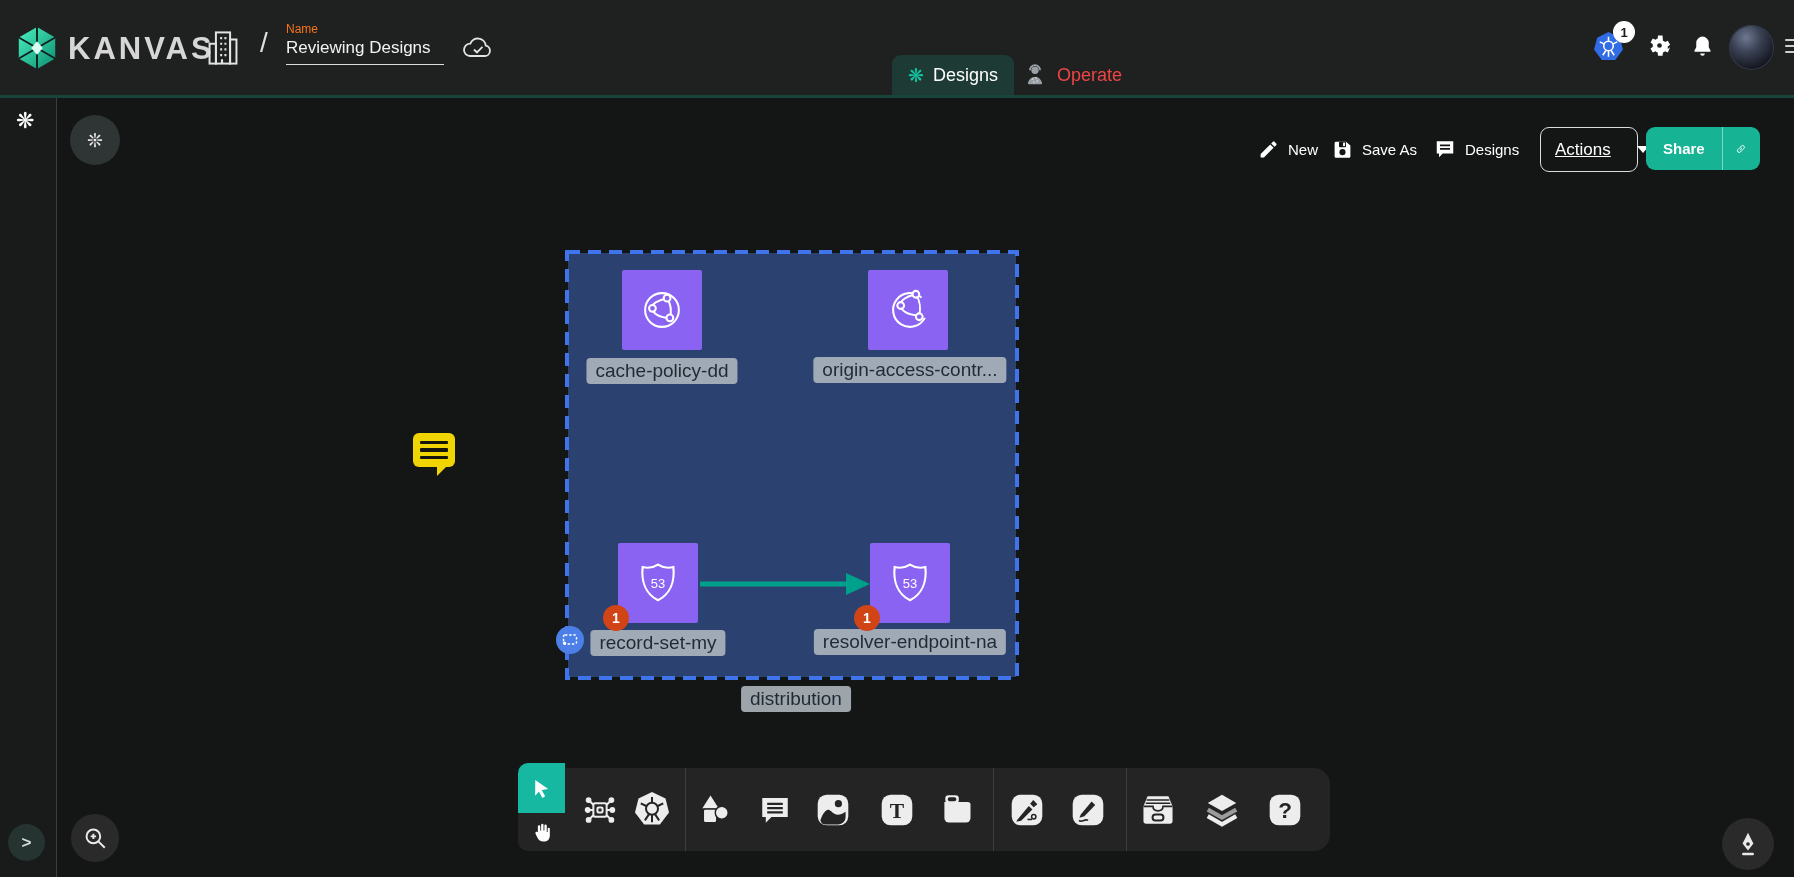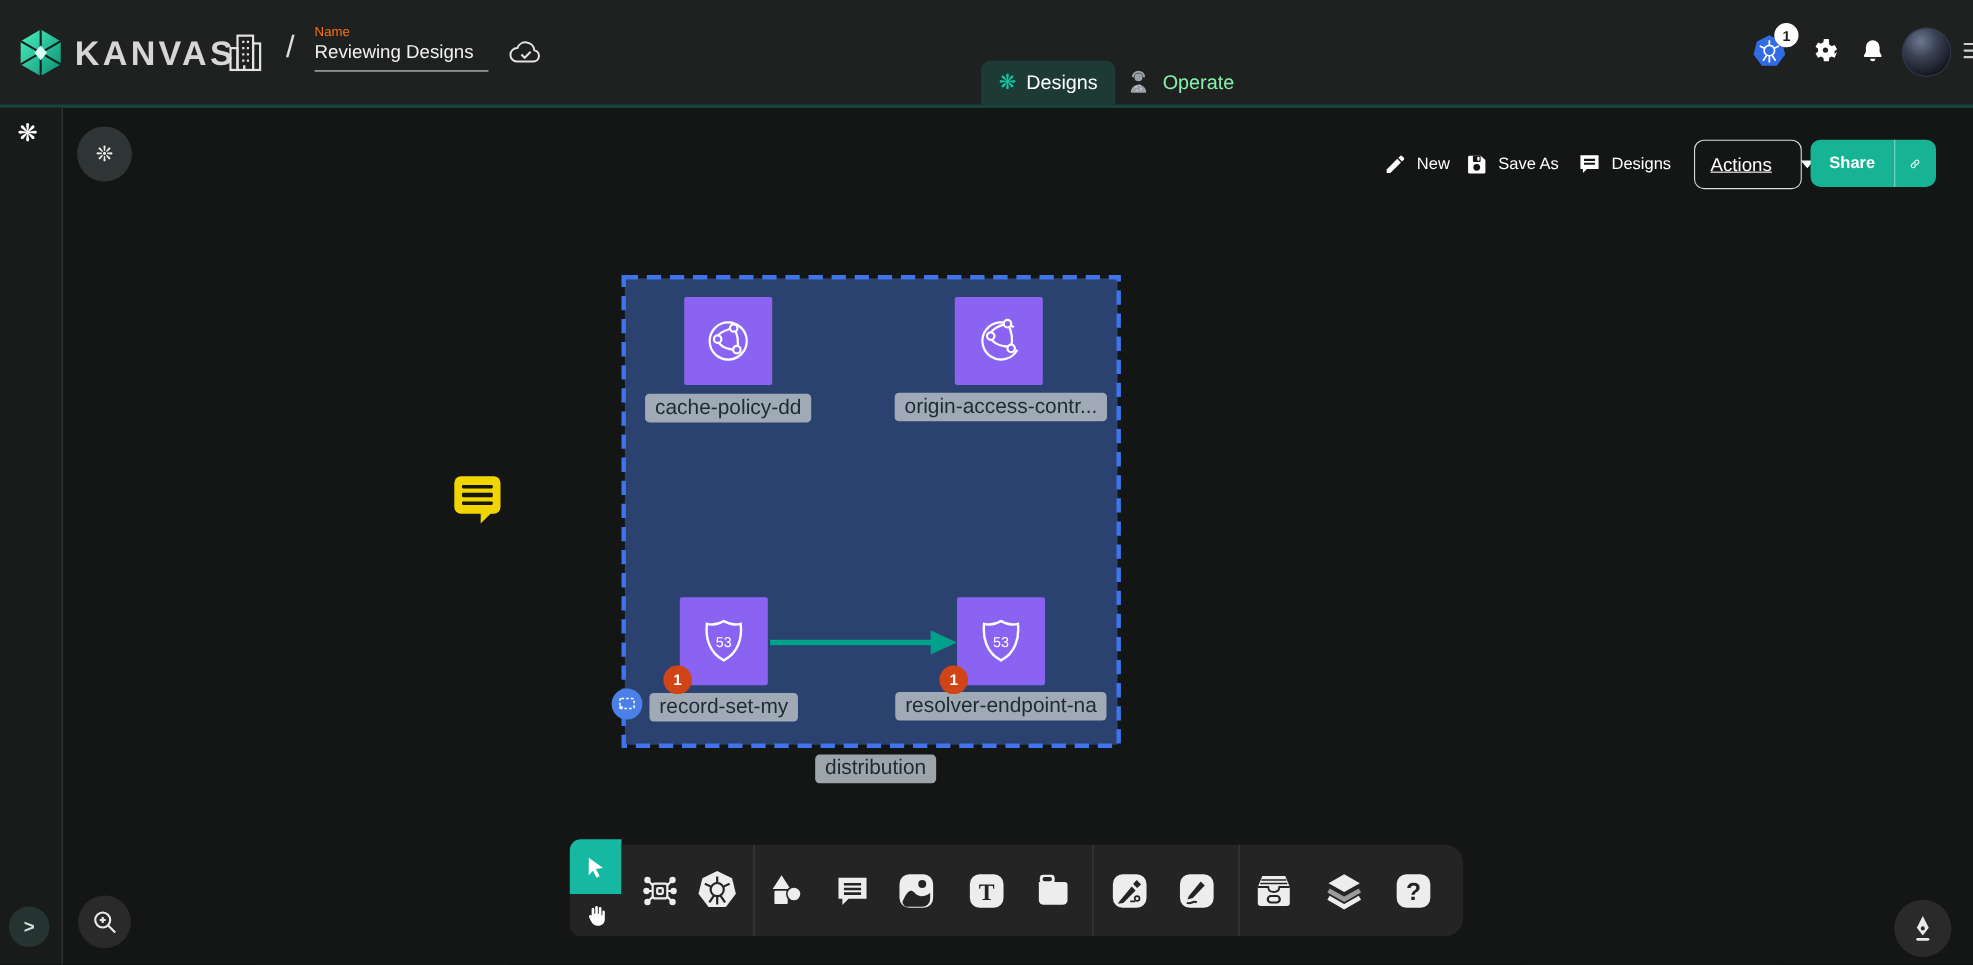--- a/index.html
+++ b/index.html
@@ -12,21 +12,21 @@
           border-bottom:3px solid #17453a;}
   .wordmark{font-size:31px;font-weight:bold;letter-spacing:3px;color:#d6d6d6;}
   .crumb-slash{font-size:28px;color:#e0e0e0;font-weight:300;}
   .name-label{font-size:12px;color:#f97316;}
   .name-input{background:transparent;border:none;border-bottom:1.5px solid #dcdcdc;outline:none;
               color:#f2f2f2;font-size:17px;width:158px;padding:2px 0 6px 0;
               font-family:"Liberation Sans",sans-serif;}
   .tab{position:absolute;bottom:0;height:40px;display:flex;align-items:center;gap:9px;
        padding:0 16px;border-radius:9px 9px 0 0;font-size:18px;}
   .tab.active{background:#1d3b34;color:#ffffff;}
-  .tab.inactive{color:#86efac;}
+  .tab.inactive{color:#ef4444;}
   .spiral{font-size:19px;line-height:1;}
   .k8s-badge{position:absolute;width:22px;height:22px;border-radius:50%;background:#ffffff;
              color:#1c1c1c;font-size:13px;font-weight:bold;display:flex;align-items:center;
              justify-content:center;}
   .avatar{position:absolute;width:45px;height:45px;border-radius:50%;
           background:radial-gradient(circle at 38% 28%,#6d7890 0%,#3a4154 35%,#14161e 75%,#0a0b10 100%);
           box-shadow:inset 0 0 0 1px #33384a;}
   .hamburger span{display:block;width:11px;height:2.5px;background:#cfcfcf;margin:3.5px 0;border-radius:1px;}
 
   

